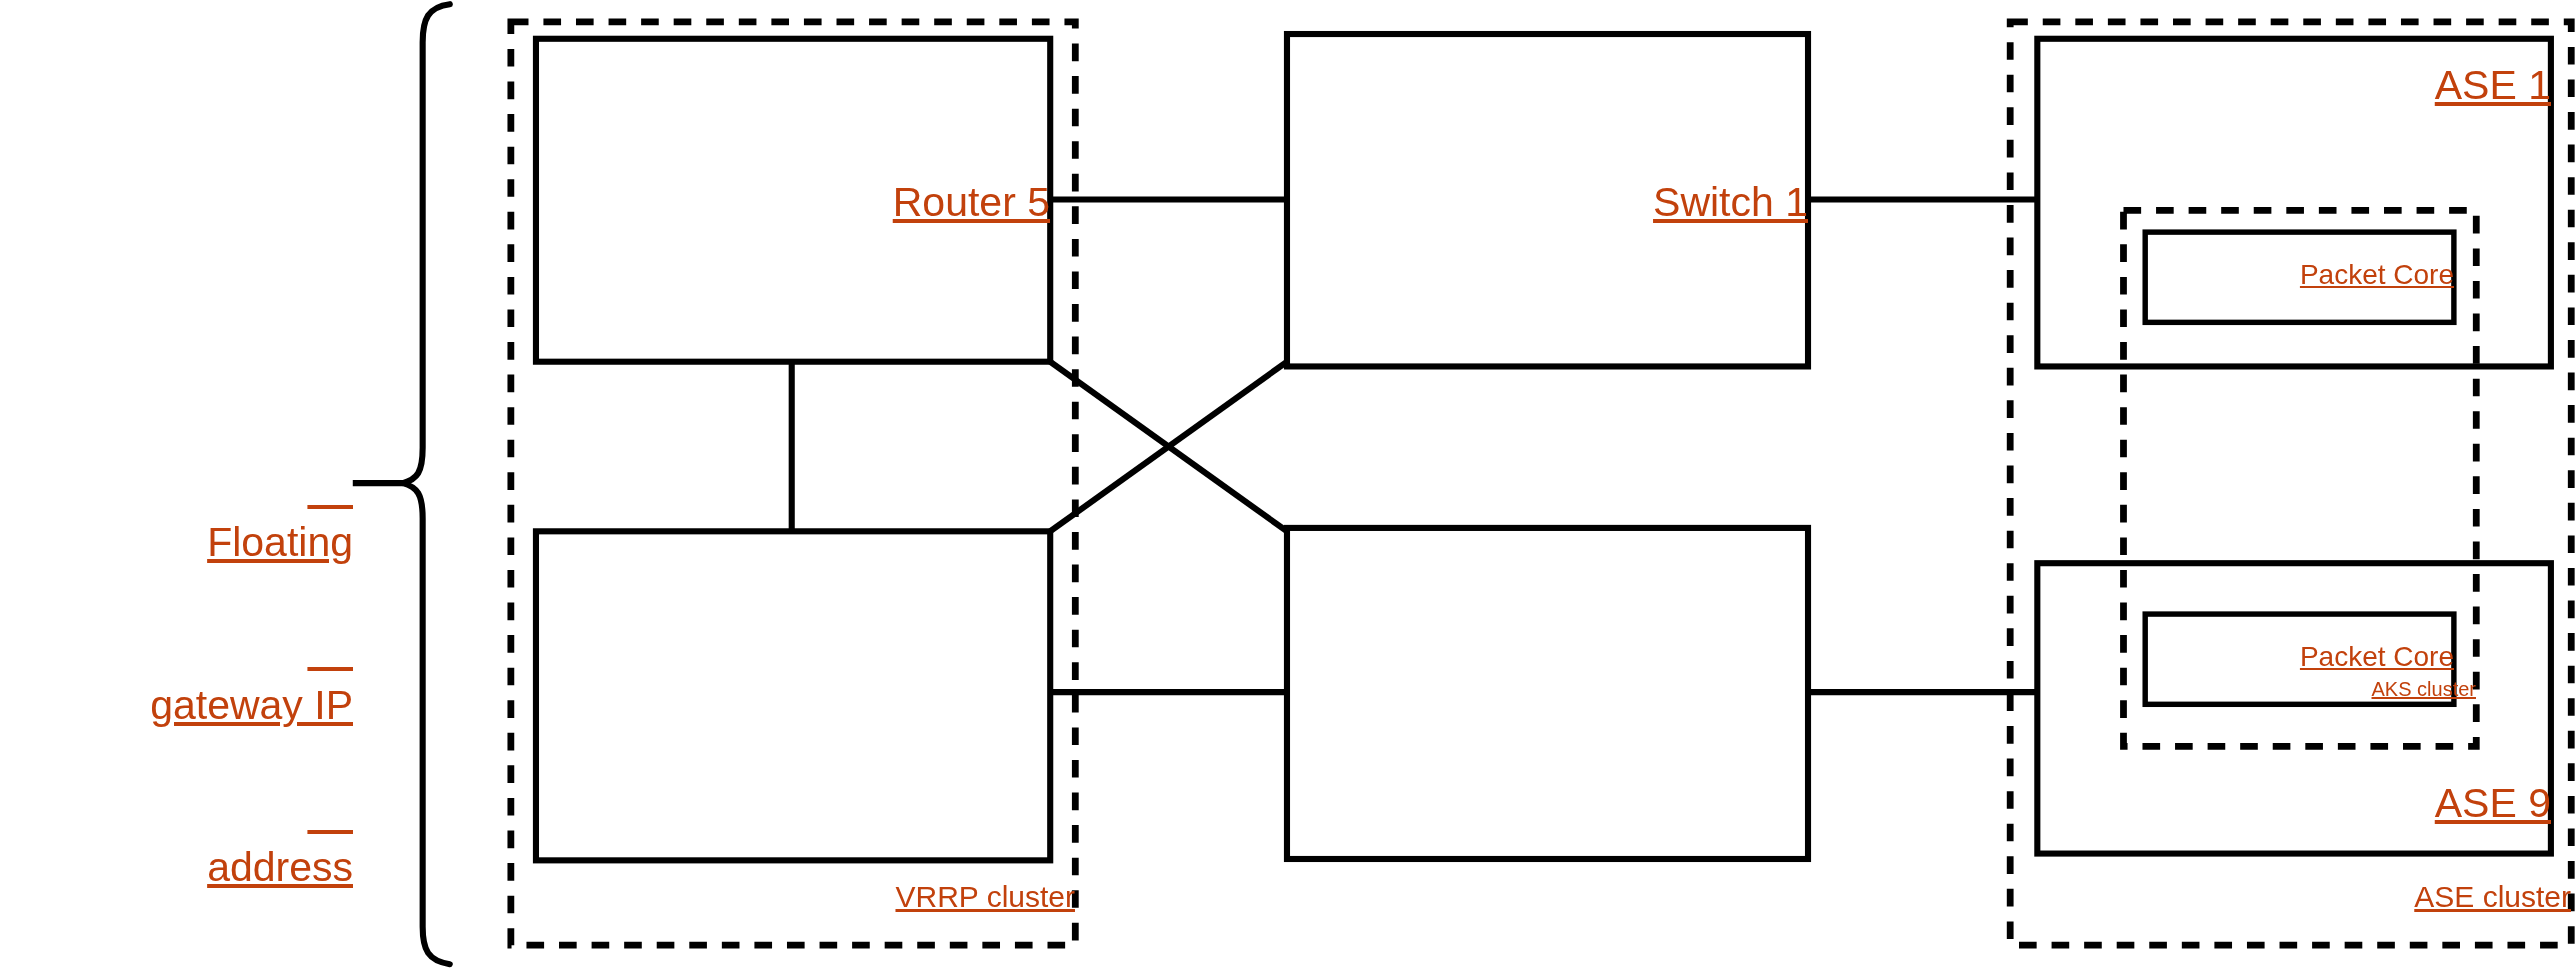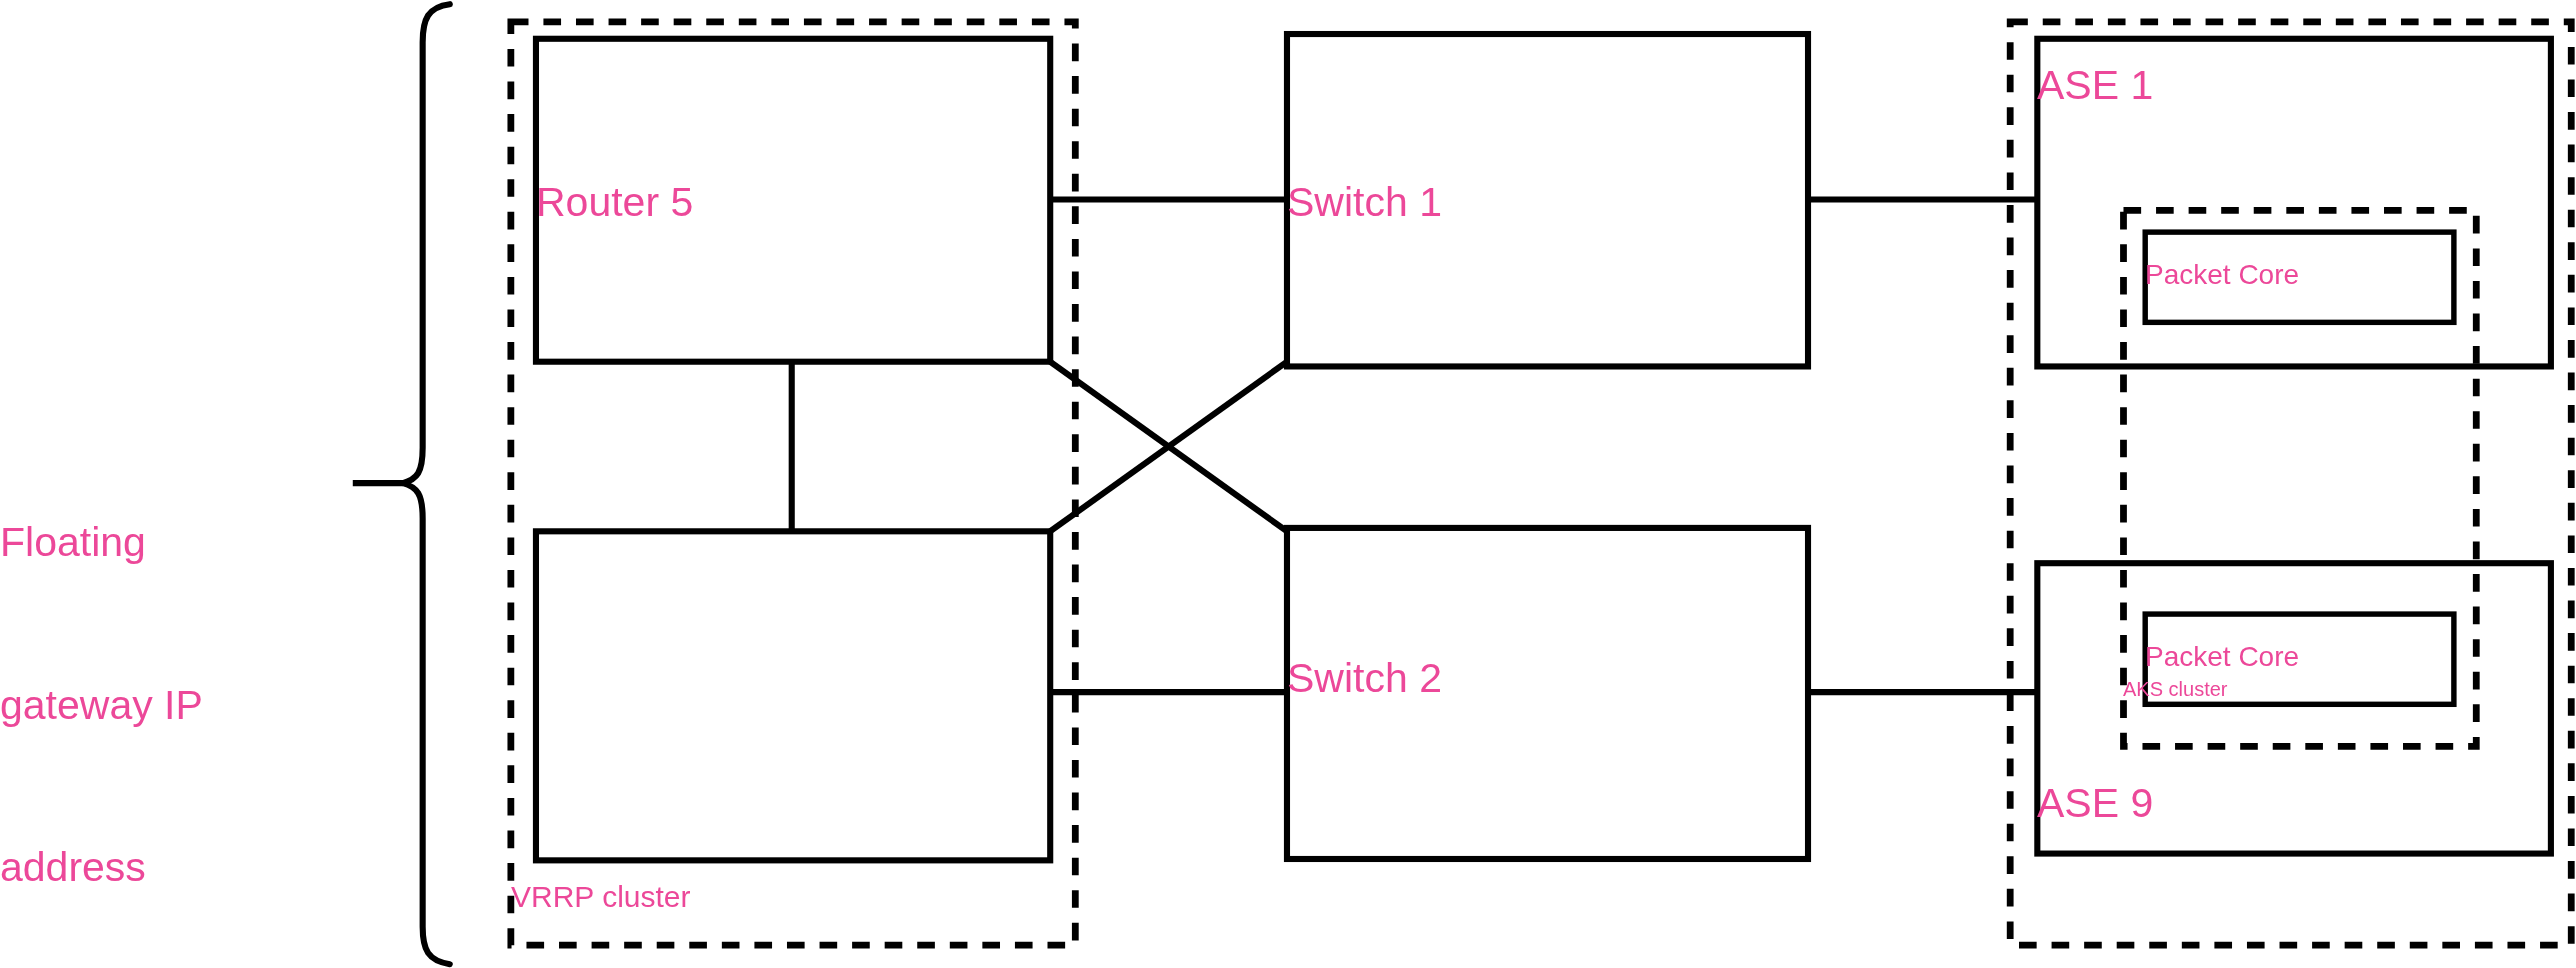--- a/index.html
+++ b/index.html
@@ -21,25 +21,26 @@
   }
   .svg-layer {
     position: absolute;
     left: 0;
     top: 0;
     width: 2576px;
     height: 969px;
   }
   .txt {
     position: absolute;
-    text-align: left;
+    text-align: right;
     white-space: pre;
     line-height: 1.18;
-    color: #ec4899;
+    color: #c2410c;
     font-family: "Liberation Sans", sans-serif;
+    text-decoration: underline;
   }
   .node-label {
     font-size: 41px;
   }
   .inner-label {
     font-size: 28px;
   }
   .cluster-label {
     font-size: 30px;
   }
@@ -107,27 +108,27 @@
     <div>address</div>
   </div>
 
   <div class="txt node-label" style="left:536px; top:178px; width:514px;">Router 5</div>
 
 
   <div class="txt cluster-label" style="left:511px; top:879px; width:564px;">VRRP cluster</div>
 
   <div class="txt node-label" style="left:1287px; top:178px; width:521px;">Switch 1</div>
 
-  <div class="txt node-label" style="left:1287px; top:654px; width:521px;">Switch 2</div>
 
   <div class="txt node-label" style="left:2037px; top:61px; width:514px;">ASE 1</div>
 
   <div class="txt node-label" style="left:2037px; top:779px; width:514px;">ASE 9</div>
 
   <div class="txt inner-label" style="left:2145px; top:258px; width:309px;">Packet Core</div>
 
   <div class="txt inner-label" style="left:2145px; top:640px; width:309px;">Packet Core</div>
 
   <div class="txt aks-label" style="left:2123px; top:678px; width:353px;">AKS cluster</div>
 
+  <div class="txt cluster-label" style="left:2010px; top:879px; width:561px;">ASE cluster</div>
 
 </div>
 
 
 </body></html>

